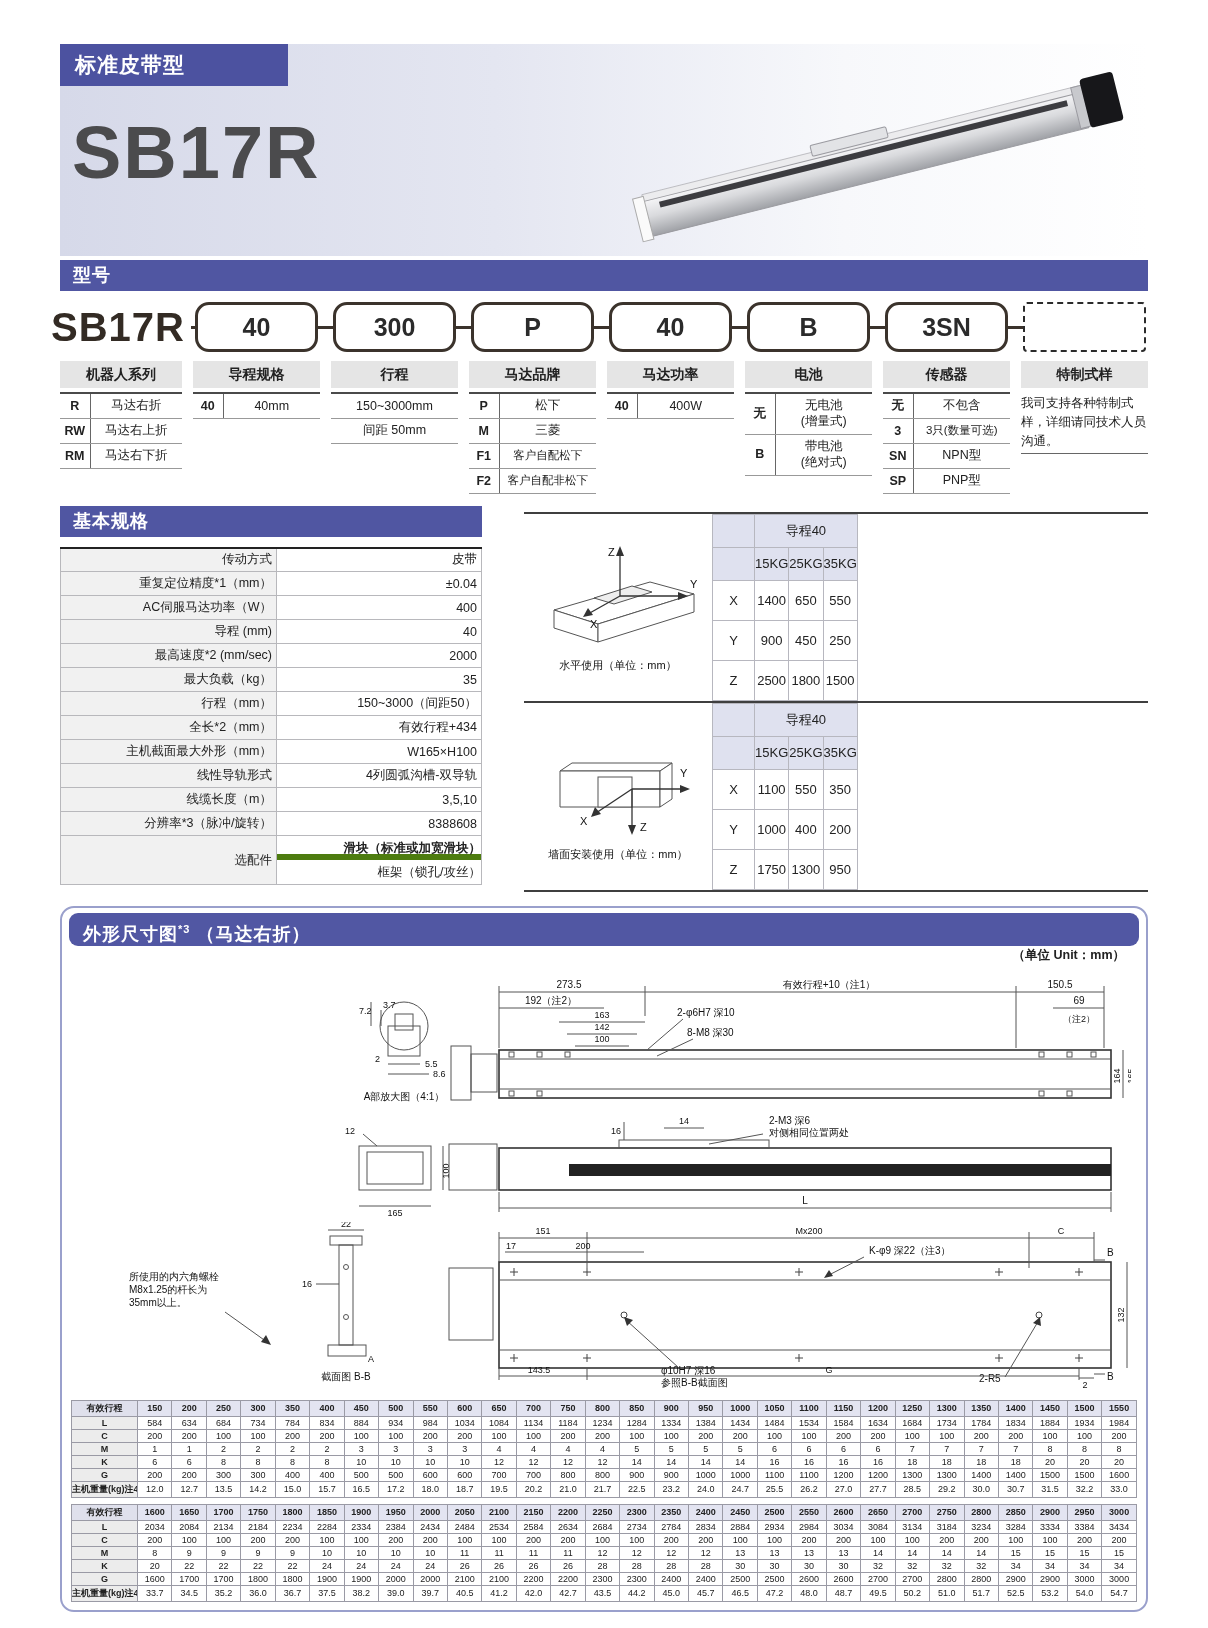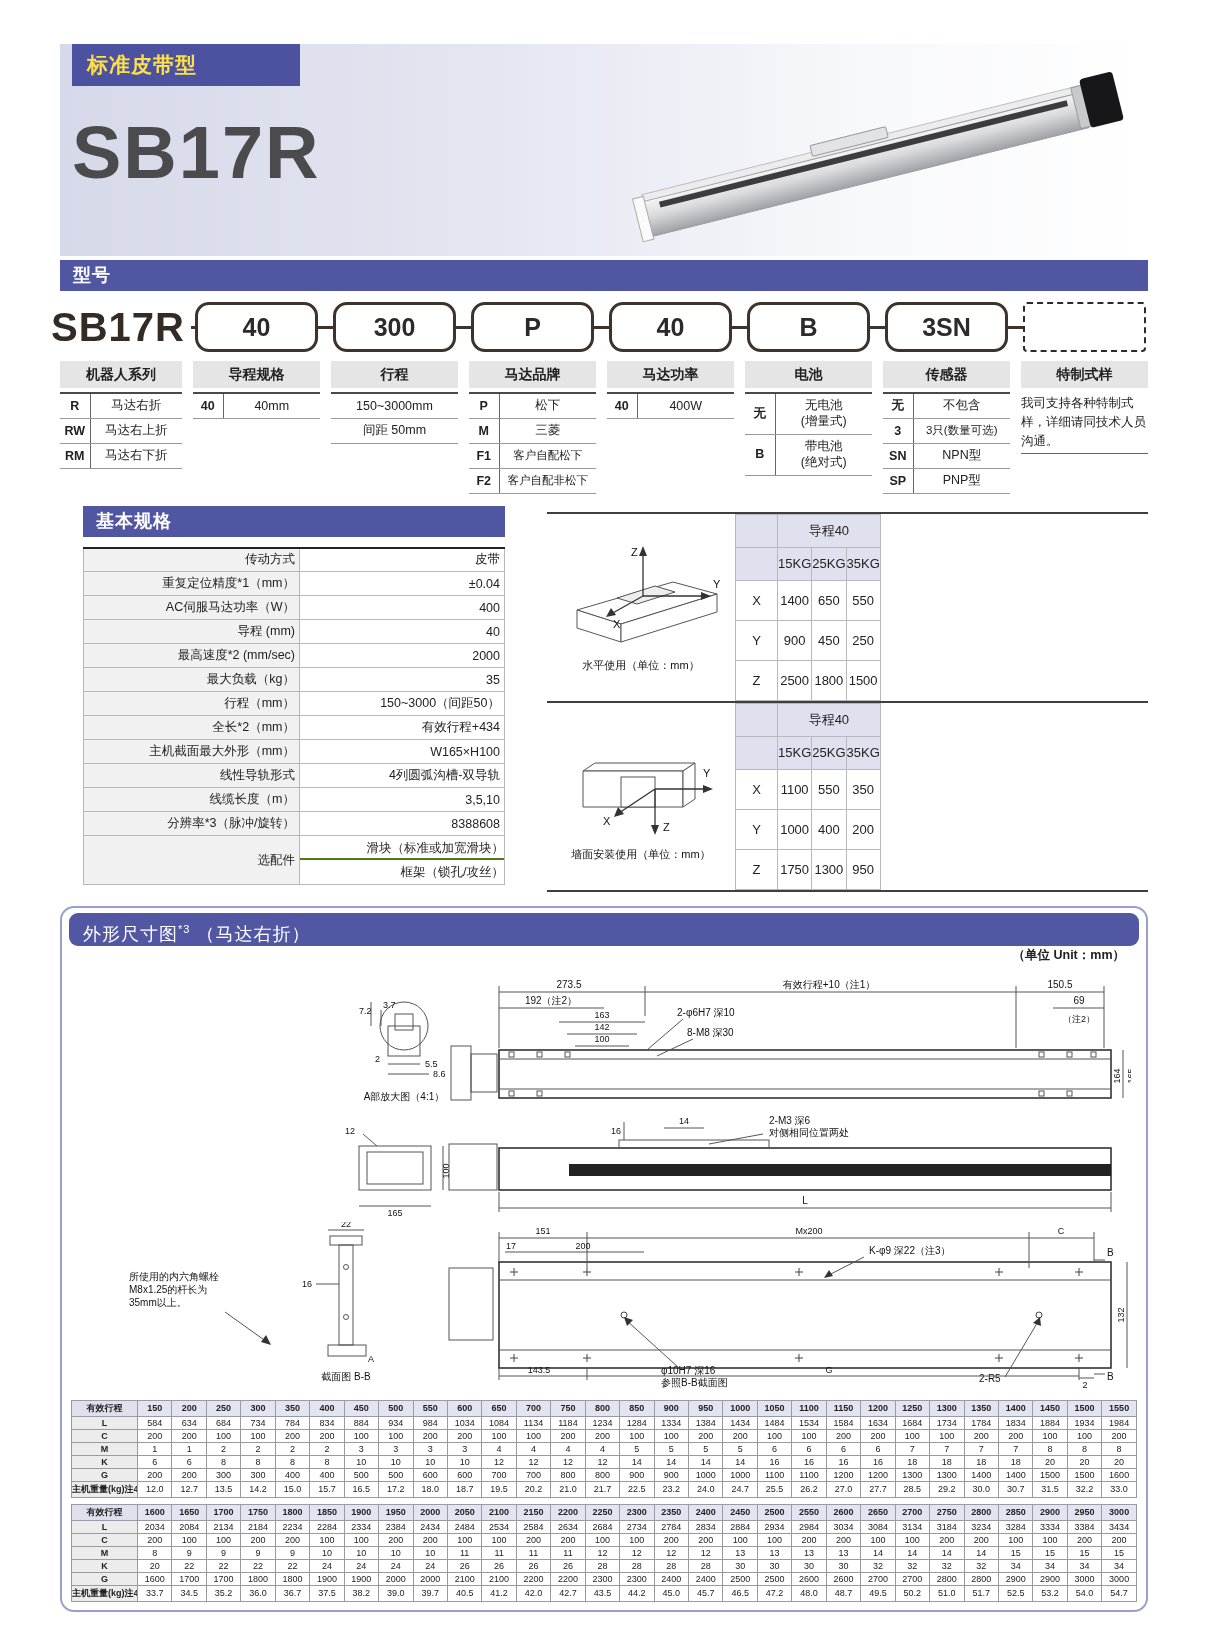--- a/index.html
+++ b/index.html
@@ -3,22 +3,22 @@
 <meta charset="utf-8">
 <style>
   * { margin:0; padding:0; box-sizing:border-box; }
   html,body { background:#ffffff; }
   body { font-family:"Liberation Sans","DejaVu Sans",sans-serif; color:#222; }
   .page { position:relative; width:1208px; height:1628px; background:#fff; overflow:hidden; }
 
   
   .hero { position:relative; margin:44px 60px 0; height:212px;
           background:linear-gradient(90deg,#d6d9e9 0%,#e4e6f1 40%,#f7f8fb 72%,#ffffff 100%); }
-  .badge { position:absolute; top:0; left:12px; width:228px; height:42px; background:#4c52a0;
-           color:#fde047; font-size:21px; font-weight:700; line-height:42px; padding-left:15px; letter-spacing:1px; }
+  .badge { position:absolute; top:0; left:0; width:228px; height:42px; background:#4c52a0;
+           color:#ffffff; font-size:21px; font-weight:700; line-height:42px; padding-left:15px; letter-spacing:1px; }
   .model-name { position:absolute; left:12px; top:66px; font-size:74px; font-weight:800;
                 color:#4b4b4d; letter-spacing:2px; }
   .product-svg { position:absolute; right:-2px; top:4px; }
 
   
   .sec-bar { margin:4px 60px 0; height:31px; line-height:31px; background:#5056a2; color:#fff;
              font-size:18px; font-weight:700; padding-left:13px; letter-spacing:1px; }
   .sec-bar.small { margin:0; }
 
   
@@ -36,45 +36,45 @@
            font-weight:700; font-size:14px; color:#222; }
   table.opt { width:100%; border-collapse:collapse; margin-top:4px; border-top:2.5px solid #4a4a4a; }
   table.opt td { border-bottom:1.5px solid #999; text-align:center; font-size:12.5px; height:25px; color:#222; }
   table.opt td.code { width:30px; border-right:1.5px solid #666; font-weight:700; }
   table.opt td.small { font-size:11.5px; }
   table.opt td.tall { height:41px; white-space:pre-line; line-height:1.25; }
   .b-note { margin-top:6px; font-size:12.5px; line-height:1.5; color:#222; border-bottom:1.5px solid #666; padding-bottom:3px; }
 
   
   .main2col { margin:12px 60px 0; display:flex; gap:42px; }
-  .colL { width:422px;margin-left:23px; }
+  .colL { width:422px; }
   .colR { flex:1; }
 
   table.bsp { margin-top:10px; width:100%; border-collapse:collapse; border-top:2.5px solid #222; }
   table.bsp th, table.bsp td { border:1px solid #b8b8bc; height:24px; font-size:12.5px; font-weight:normal;
                                text-align:right; padding:1px 4px; }
   table.bsp th { background:#f1f1f1; width:216px; }
-  .opt-split { border-bottom:2px solid #4d7c0f; height:24px; line-height:24px; }
+  .opt-split { border-bottom:6px solid #4d7c0f; height:24px; line-height:24px;font-weight:bold; }
   .opt-split2 { height:24px; line-height:24px;padding-left:12px; }
 
   .ovh-group { display:flex; border-top:2.5px solid #3f3f3f; align-items:stretch; }
   .ovh-group.last { border-bottom:2.5px solid #3f3f3f; }
   .diag { width:188px; display:flex; flex-direction:column; align-items:center; justify-content:center; gap:2px; }
   .diag-cap { font-size:11px; color:#111; padding-bottom:6px; }
   table.ovh { flex:1; border-collapse:collapse; }
   table.ovh th, table.ovh td { border:1px solid #b7b7bf; text-align:center; font-size:13px; font-weight:normal; }
   table.ovh thead th { background:#dfe1ef; height:33px; }
   table.ovh tbody th { width:42px; height:40px; background:#fff; }
   table.ovh tbody td { height:40px; }
   .ovh-wrap { flex:1; }
 
   
   .dims-box { margin:14px 60px 0; border:2px solid #9aa0cc; border-radius:14px; padding:5px 7px 8px; position:relative; background:#fff; }
   .dims-bar { height:33px; line-height:33px; background:#5157a3; border-radius:9px; color:#fff;
-              font-size:18px; font-weight:400; padding-left:14px; letter-spacing:1px; }
+              font-size:18px; font-weight:700; padding-left:14px; letter-spacing:1px; }
   .dims-bar sup { font-size:11px; }
   .unit-note { text-align:right; font-size:12.5px; color:#222; margin:1px 14px 0; font-weight:600; }
   svg text { font-family:"Liberation Sans","DejaVu Sans",sans-serif; }
   .dline { stroke:#555; stroke-width:1; fill:none; }
   .dthick { stroke:#333; stroke-width:1.6; fill:none; }
   .dtext { font-size:10px; fill:#111; }
   .dtext9 { font-size:9px; fill:#111; }
   .dtext11 { font-size:11px; fill:#111; }
 
   

